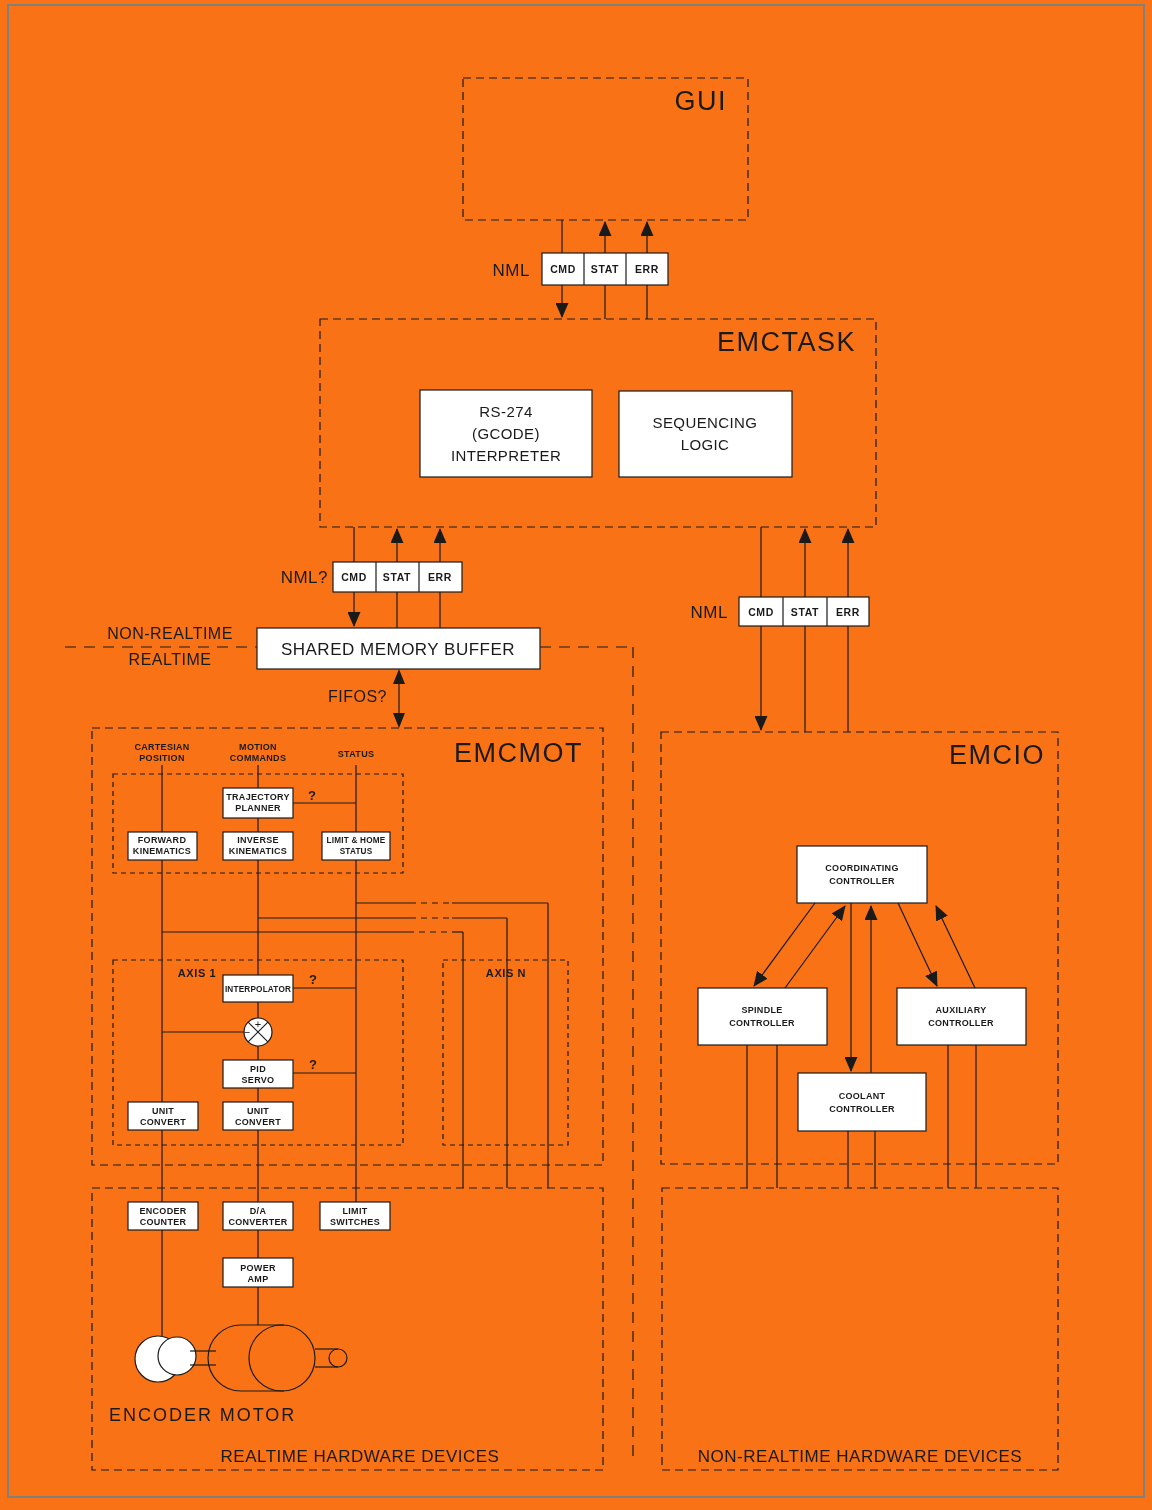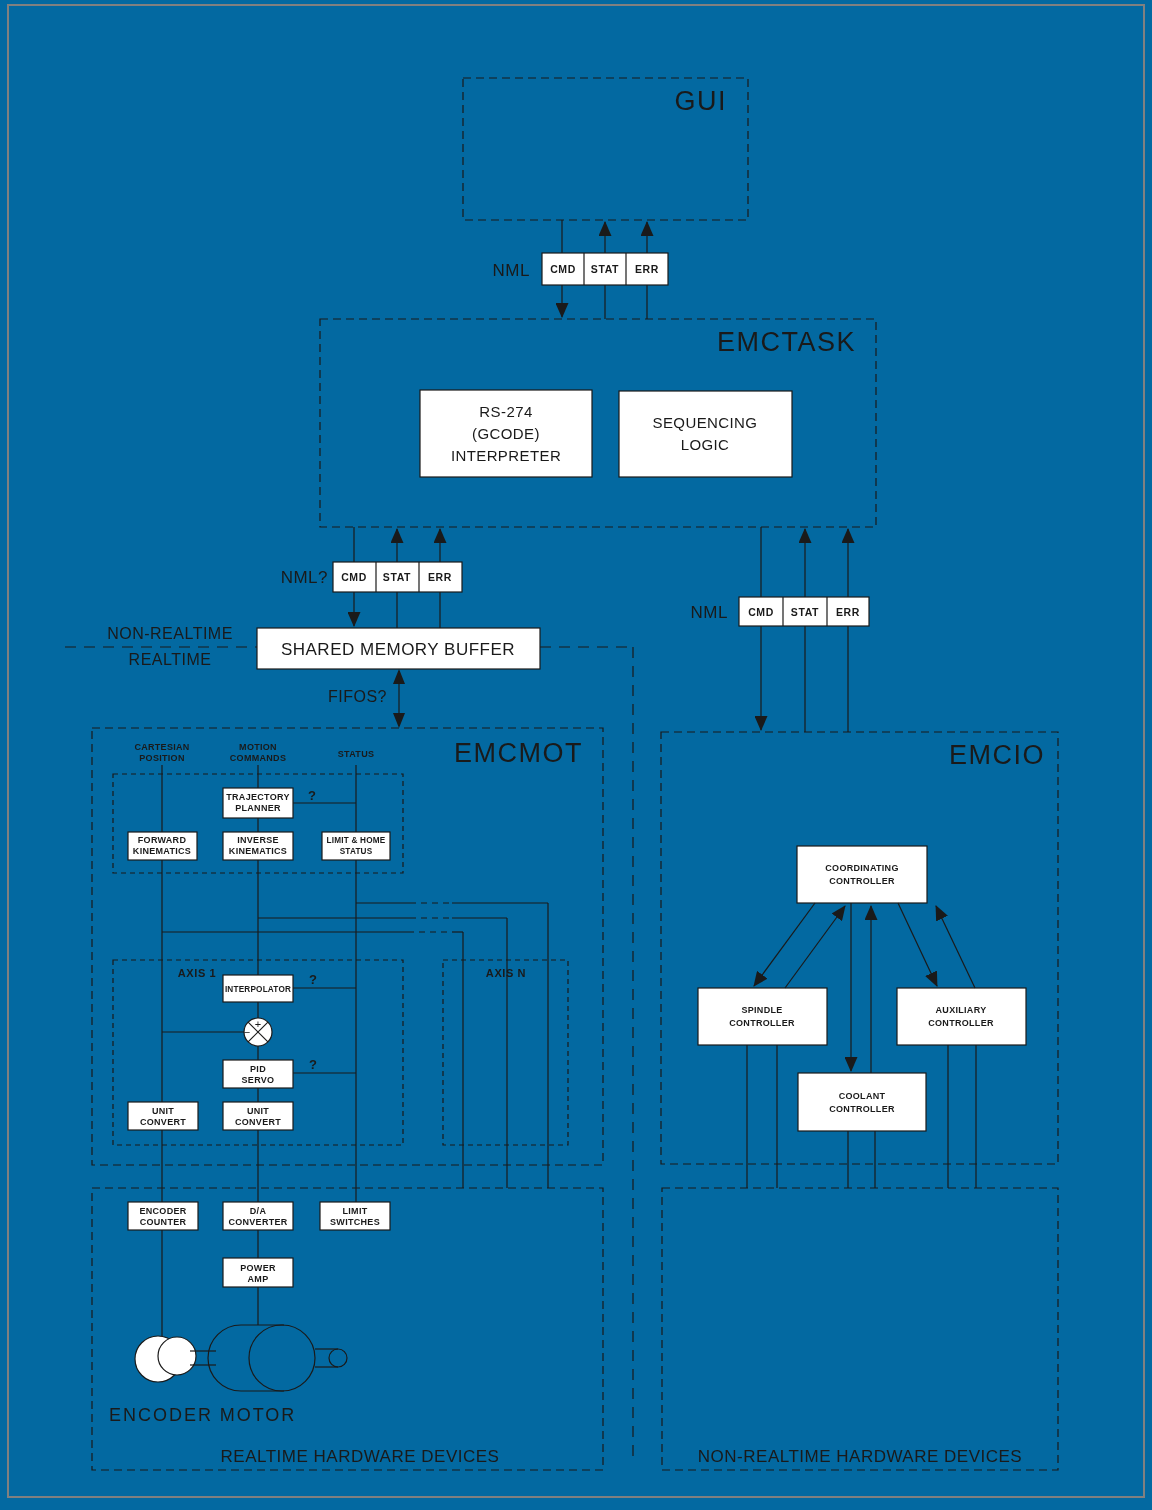--- a/index.html
+++ b/index.html
@@ -1,16 +1,16 @@
 <!DOCTYPE html>
 <html><head>
 <meta charset="utf-8">
 <style>
   html,body{margin:0;padding:0;background:#ffffff;}
-  .page{position:relative;width:1152px;height:1510px;background:#0369a1;
+  .page{position:relative;width:1152px;height:1510px;background:#f97316;
         font-family:"Liberation Sans",sans-serif;}
   svg{position:absolute;left:0;top:0;}
   svg .ln{stroke:#1a1a1a;stroke-width:1.2;fill:none;}
   svg .bx{stroke:#1a1a1a;stroke-width:1.2;fill:#ffffff;}
   svg .bxn{stroke:#1a1a1a;stroke-width:1.2;fill:none;}
   svg .dash-mod{stroke-dasharray:8 5;}
   svg .dash-in{stroke-dasharray:5 4;}
   svg .dash-div{stroke-dasharray:11 8;}
   svg .dash-cont{stroke-dasharray:6 5;}
   svg text{fill:#1a1a1a;stroke:none;}

